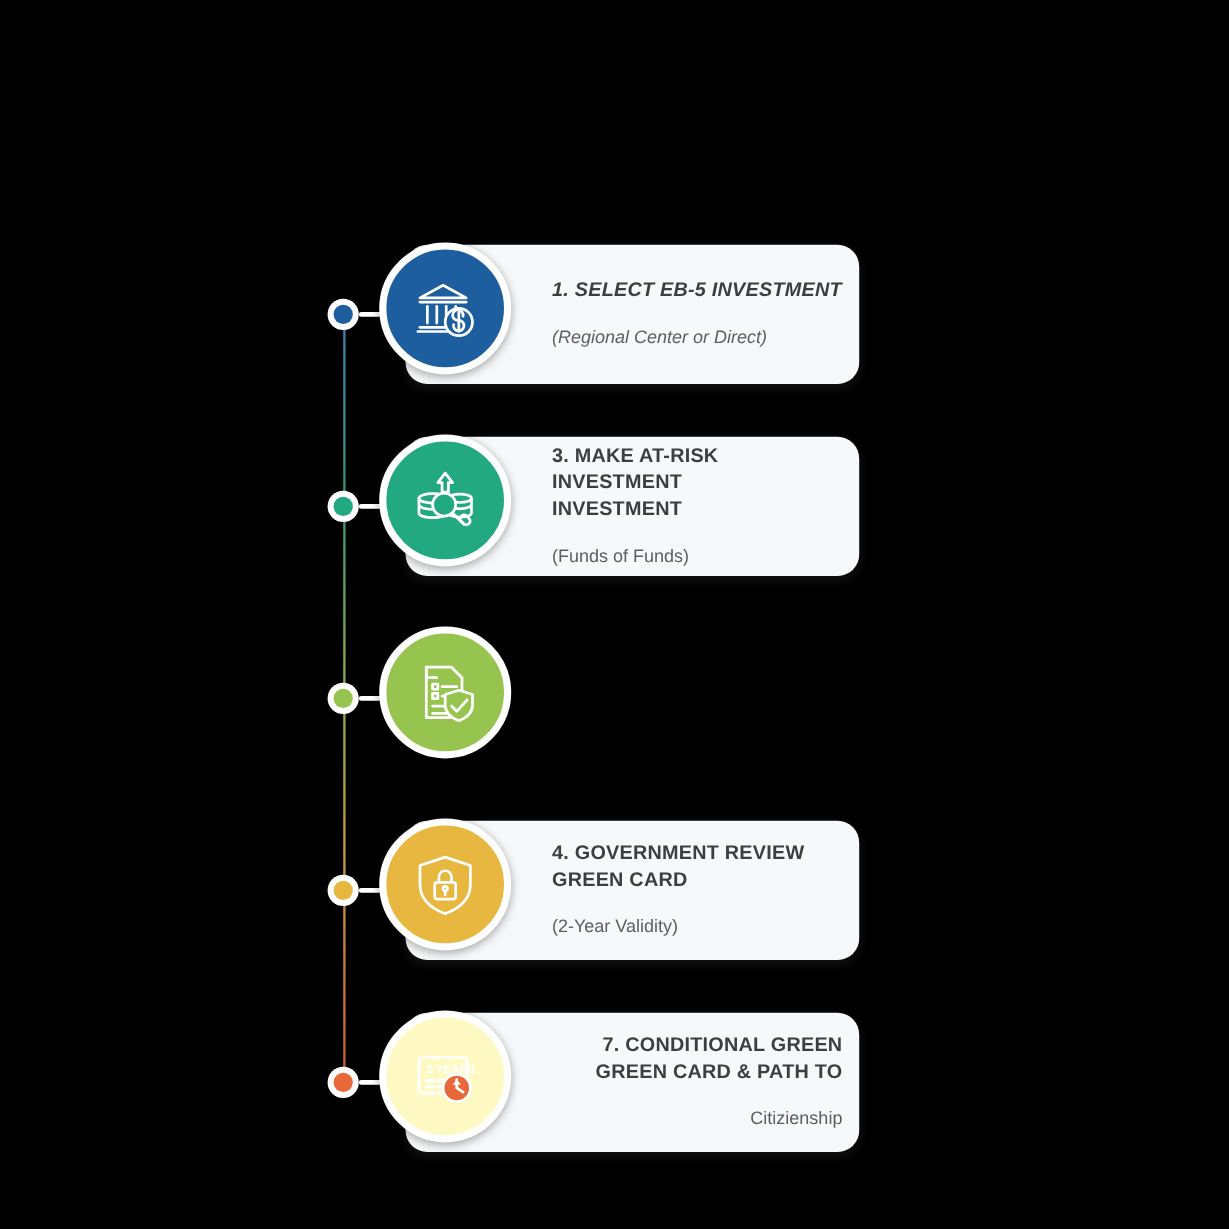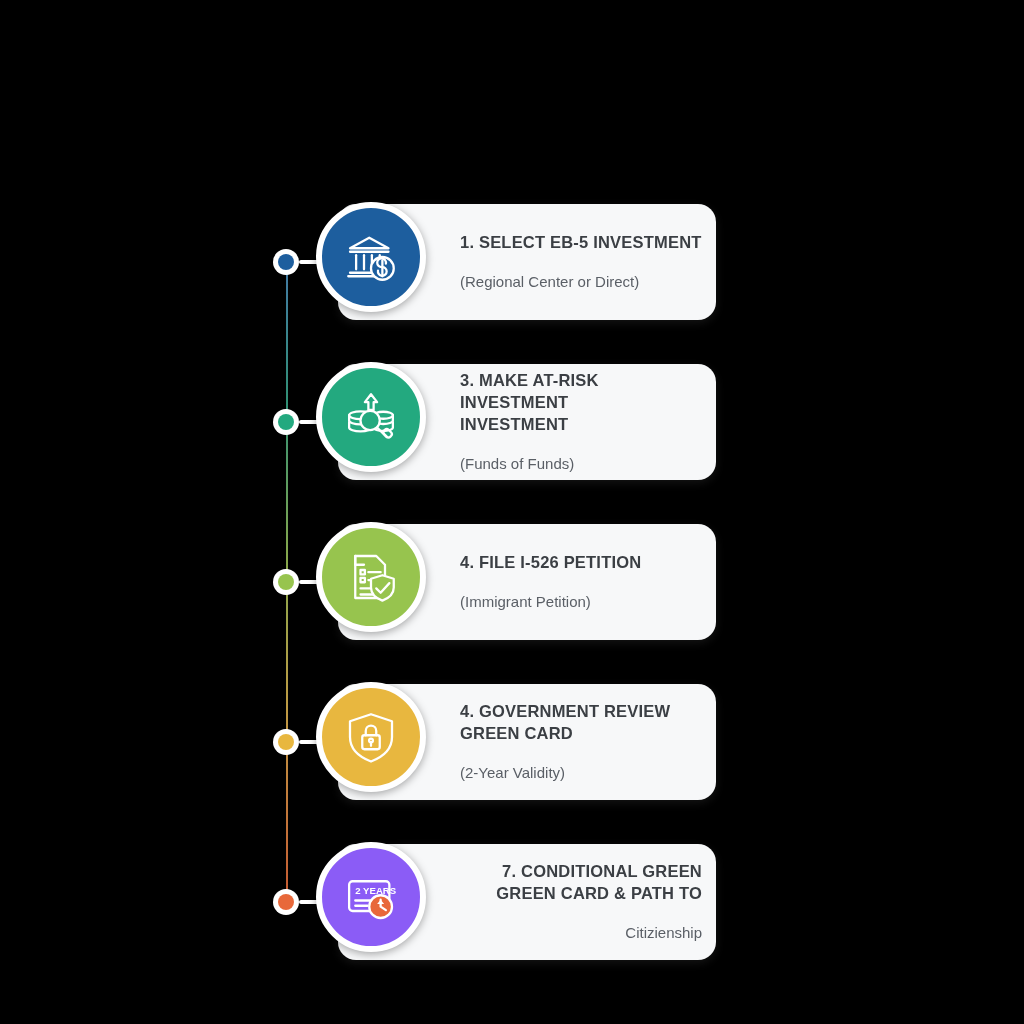--- a/index.html
+++ b/index.html
@@ -40,21 +40,21 @@
     opacity: 0.85;
   }
 
   
   .step-row {
     position: absolute;
     left: 0;
     width: 1024px;
     height: 160px;
   }
-  .step-row.r0 { top: 182px; }
+  .step-row.r0 { top: 182px; font-style: italic; }
   .step-row.r1 { top: 342px; }
   .step-row.r2 { top: 502px; }
   .step-row.r3 { top: 662px; }
   .step-row.r4 { top: 822px; text-align: right; }
 
   
   .node-dot {
     position: absolute;
     left: 273px;
     top: 67px;
@@ -205,26 +205,20 @@
         <rect x="46" y="47" width="10" height="7" rx="3" transform="rotate(45 51 50.5)"></rect>
       </svg>
     </div>
   </div>
 
   <div class="step-row r2">
     <div class="node-dot">
       <div class="node-core" style="background:#97c44e"></div>
     </div>
     <div class="node-stub"></div>
-    <div class="card">
-      <div class="card-text">
-        <div class="card-title">4. FILE I-526 PETITION</div>
-        <div class="card-subtitle">(Immigrant Petition)</div>
-      </div>
-    </div>
     <div class="badge" style="background:#97c44e">
       <svg viewBox="0 0 64 64" fill="none" stroke="#ffffff" stroke-width="2.6" stroke-linecap="round" stroke-linejoin="round">
         <path d="M14 8 h24 l10 10 v38 h-34 Z"></path>
         <path d="M14 8 l-0 10 h10"></path>
         <rect x="20" y="24" width="5" height="5"></rect>
         <rect x="20" y="33" width="5" height="5"></rect>
         <line x1="29" y1="26.5" x2="43" y2="26.5"></line>
         <line x1="29" y1="35.5" x2="43" y2="35.5"></line>
         <line x1="20" y1="45" x2="40" y2="45"></line>
         <line x1="20" y1="52" x2="34" y2="52"></line>
@@ -262,21 +256,21 @@
       <div class="node-core" style="background:#e8683a"></div>
     </div>
     <div class="node-stub"></div>
     <div class="card">
       <div class="card-text">
         <div class="card-title">7.  CONDITIONAL  GREEN
 GREEN CARD &amp; PATH TO</div>
         <div class="card-subtitle">Citizienship</div>
       </div>
     </div>
-    <div class="badge" style="background:#8b5cf6">
+    <div class="badge" style="background:#fef9c3">
       <svg viewBox="0 0 64 64" fill="none" stroke="#ffffff" stroke-width="2.6" stroke-linecap="round" stroke-linejoin="round">
         <rect x="7" y="14" width="46" height="34" rx="4"></rect>
         <text x="14" y="29" font-family="Liberation Sans, sans-serif" font-size="11" font-weight="bold" fill="#ffffff" stroke="none">2 YEARS</text>
         <line x1="14" y1="36" x2="34" y2="36"></line>
         <line x1="14" y1="42" x2="28" y2="42"></line>
         <circle cx="43" cy="43" r="13" fill="#e8683a"></circle>
         <path d="M43 35 v8 l6 4"></path>
         <path d="M43 35 l-4 5 l8 0 Z" fill="#ffffff" stroke="none"></path>
       </svg>
     </div>

